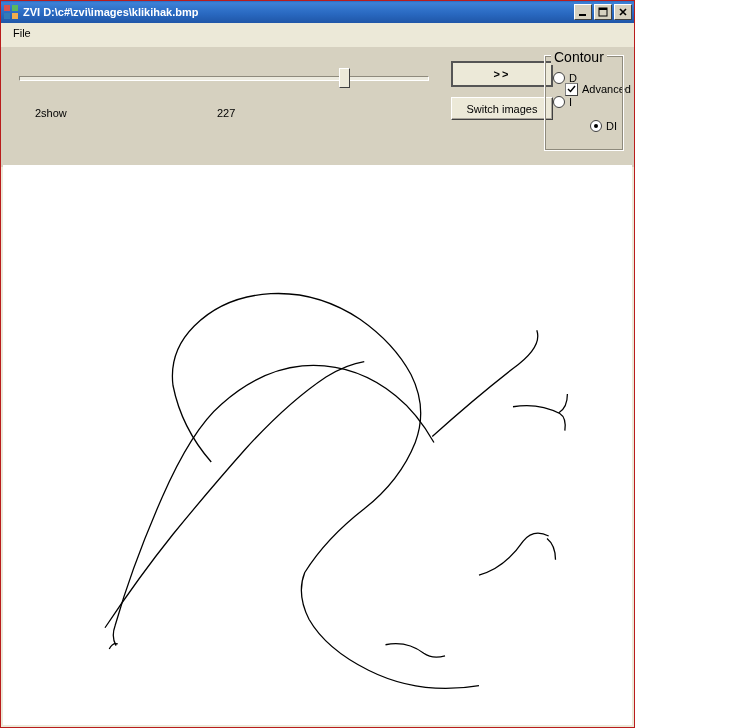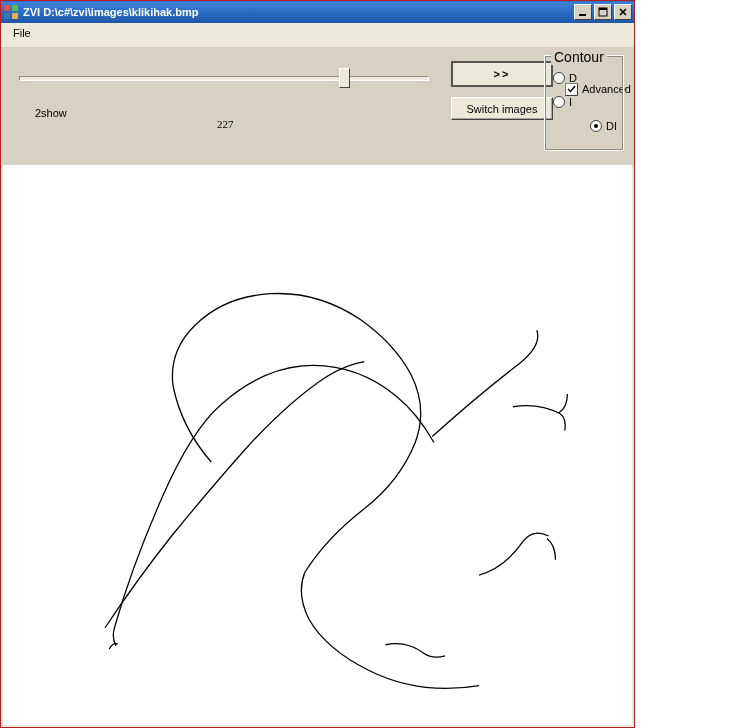--- a/index.html
+++ b/index.html
@@ -18,21 +18,21 @@
   .menu-item{display:inline-block;padding:2px 6px;cursor:default;}
   
   .panel{background:#d6d1c0;height:120px;position:relative;padding:4px 6px 0 6px;box-sizing:border-box;}
   
   .slider-wrap{position:absolute;left:18px;top:20px;width:410px;height:26px;}
   .slider-track{position:absolute;left:0;right:0;top:9px;height:3px;background:#eceade;border-top:1px solid #8e8a7c;border-left:1px solid #8e8a7c;border-bottom:1px solid #fff;border-right:1px solid #fff;}
   .slider-thumb{position:absolute;top:1px;width:11px;height:20px;background:#ece9d8;border:1px solid #404040;border-top-color:#fff;border-left-color:#fff;box-sizing:border-box;}
   
   .lbl{position:absolute;margin-left:16px;}
   .lbl.show{left:18px;top:60px;}
-  .lbl.val{left:200px;top:71px;font-family:Liberation Serif, serif;}
+  .lbl.val{left:200px;top:60px;}
   
   .btn{position:absolute;height:23px;background:#ece9d8;border:1px solid #404040;border-top-color:#fff;border-left-color:#fff;box-sizing:border-box;display:flex;align-items:center;justify-content:center;padding:0 8px;font-size:11px;cursor:default;box-shadow:inset -1px -1px 0 #a8a49a;}
   .btn.arrow{left:450px;top:14px;width:102px;height:26px;border:2px solid #555;box-shadow:none;font-weight:bold;letter-spacing:2px;}
   .btn.switch{left:450px;top:50px;width:102px;}
   
   .chk{position:absolute;left:564px;top:36px;display:flex;align-items:flex-start;gap:4px;cursor:default;}
   .chk .box{width:13px;height:13px;background:#fff;border:1px solid #404040;border-top-color:#808080;border-left-color:#808080;box-sizing:border-box;display:flex;align-items:center;justify-content:center;}
   .chk .box svg{display:block;}
   
   .group{position:absolute;right:8px;top:8px;width:80px;height:96px;border:1px solid #fff;box-sizing:border-box;}

